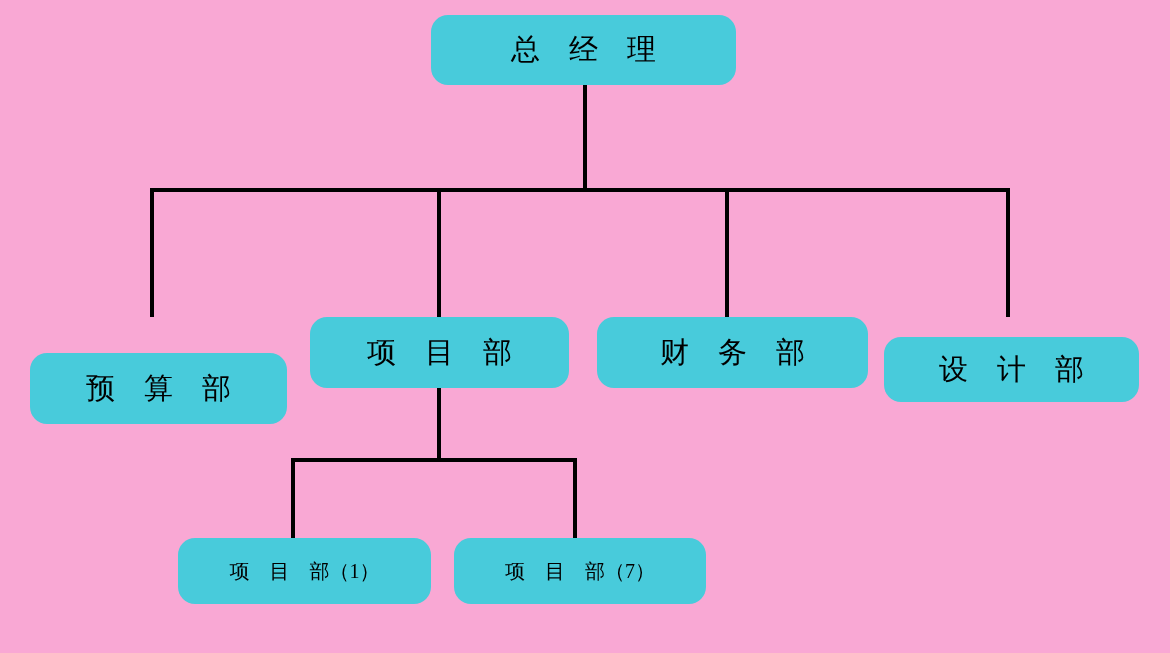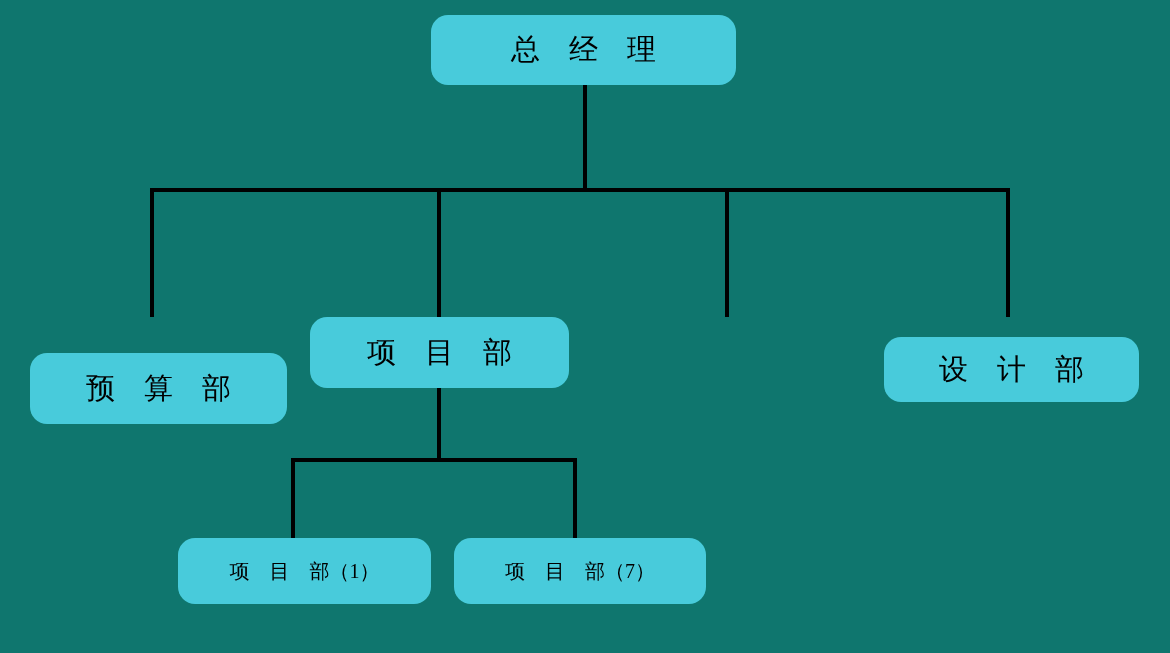--- a/index.html
+++ b/index.html
@@ -45,21 +45,21 @@
   .l-finance-down{left:725px; top:188px; width:4px;   height:129px;}
   .l-design-down {left:1006px;top:188px; width:4px;   height:129px;}
   .l-project-stub{left:437px; top:388px; width:4px;   height:74px;}
   .l-h-bottom    {left:291px; top:458px; width:286px; height:4px;}
   .l-p1-down     {left:291px; top:458px; width:4px;   height:80px;}
   .l-p2-down     {left:573px; top:458px; width:4px;   height:80px;}
 </style>
 </head>
 <body>
 
-<div class="canvas" style="background: #0f766e;">
+<div class="canvas" style="background: #f9a8d4;">
 
   <div class="line l-ceo-down"></div>
   <div class="line l-h-top"></div>
   <div class="line l-budget-down"></div>
   <div class="line l-project-down"></div>
   <div class="line l-finance-down"></div>
   <div class="line l-design-down"></div>
   <div class="line l-project-stub"></div>
   <div class="line l-h-bottom"></div>
   <div class="line l-p1-down"></div>
@@ -70,20 +70,23 @@
   </div>
 
   <div class="node n-budget">
     <span>预　算　部</span>
   </div>
 
   <div class="node n-project">
     <span>项　目　部</span>
   </div>
 
+  <div class="node n-finance">
+    <span>财　务　部</span>
+  </div>
 
   <div class="node n-design">
     <span>设　计　部</span>
   </div>
 
   <div class="node n-p1 small">
     <span>项　目　部（1）</span>
   </div>
 
   <div class="node n-p2 small">

